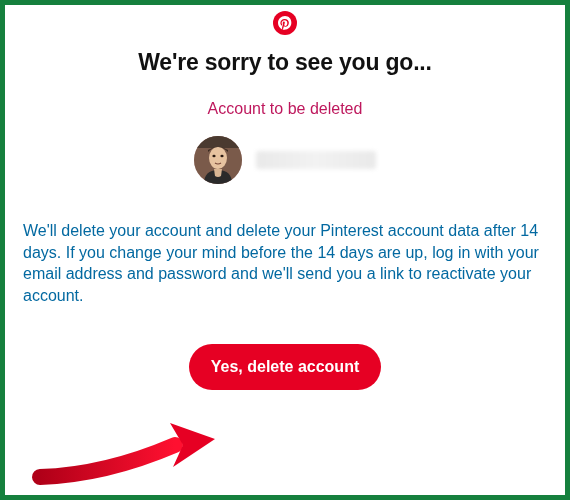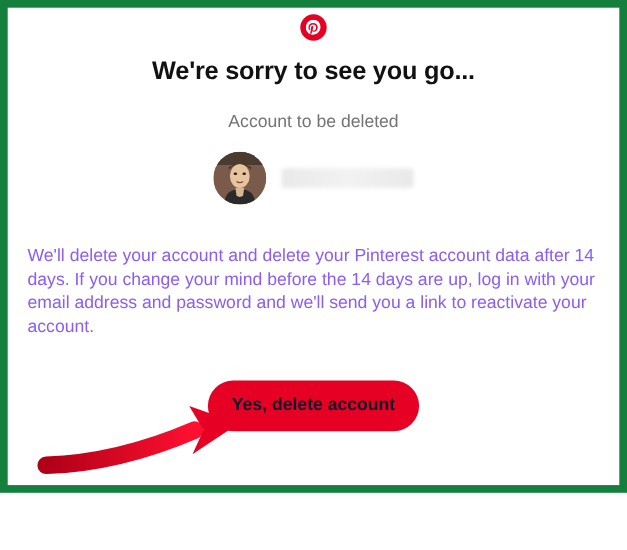--- a/index.html
+++ b/index.html
@@ -1,30 +1,30 @@
 <!DOCTYPE html>
 <html><head>
   <meta charset="utf-8">
   <style>
     * { margin:0; padding:0; box-sizing:border-box; }
     body { width:570px; height:500px; background:#fff; font-family:-apple-system,BlinkMacSystemFont,"Segoe UI",Helvetica,Arial,sans-serif; color:#111; position:relative; }
-    .frame { width:570px; height:448px; border:7px solid #15803d; padding:0 18px; position:relative; overflow:hidden; }
+    .frame { width:570px; height:500px; border:5px solid #15803d; padding:0 18px; position:relative; overflow:hidden; }
     .logo-wrap { width:100%; display:flex; justify-content:center; margin-top:6px; }
     .logo { width:24px; height:24px; border-radius:50%; background:#e60023; display:flex; align-items:center; justify-content:center; }
     .logo svg { width:14px; height:14px; fill:#fff; }
     h1 { text-align:center; font-size:23px; font-weight:700; margin-top:14px; letter-spacing:-0.2px; }
     .p1 { font-size:16px; line-height:1.35; margin-top:38px; color:#111; }
-    .subhead { text-align:center; font-size:16px; margin-top:24px; color:#737373; }
+    .subhead { text-align:center; font-size:16px; margin-top:24px; color:#be185d; }
     .account-row { display:flex; align-items:center; justify-content:center; gap:14px; margin-top:18px; }
     .avatar { width:48px; height:48px; border-radius:50%; background:#caa; overflow:hidden; position:relative; }
     .avatar svg { width:48px; height:48px; display:block; }
     .username-blur { width:120px; height:18px; border-radius:3px; background:linear-gradient(90deg,#e9e9e9,#f2f2f2,#e9e9e9); filter:blur(2px); }
-    .p2 { font-size:16px; line-height:1.35; margin-top:36px; color:#8b5cf6; }
+    .p2 { font-size:16px; line-height:1.35; margin-top:36px; color:#0369a1; }
     .btn-row { width:100%; display:flex; justify-content:center; margin-top:38px; }
-    .delete-btn { background:#e60023; color:#0f172a; border:none; border-radius:999px; padding:14px 22px; font-size:16px; font-weight:700; cursor:pointer; }
+    .delete-btn { background:#e60023; color:#ffffff; border:none; border-radius:999px; padding:14px 22px; font-size:16px; font-weight:700; cursor:pointer; }
     
     .arrow { position:absolute; left:30px; bottom:10px; width:180px; height:70px; pointer-events:none; }
     .arrow svg { width:180px; height:70px; overflow:visible; }
   </style>
 </head>
 <body>
 
 <div class="frame">
 
   <div class="logo-wrap">

